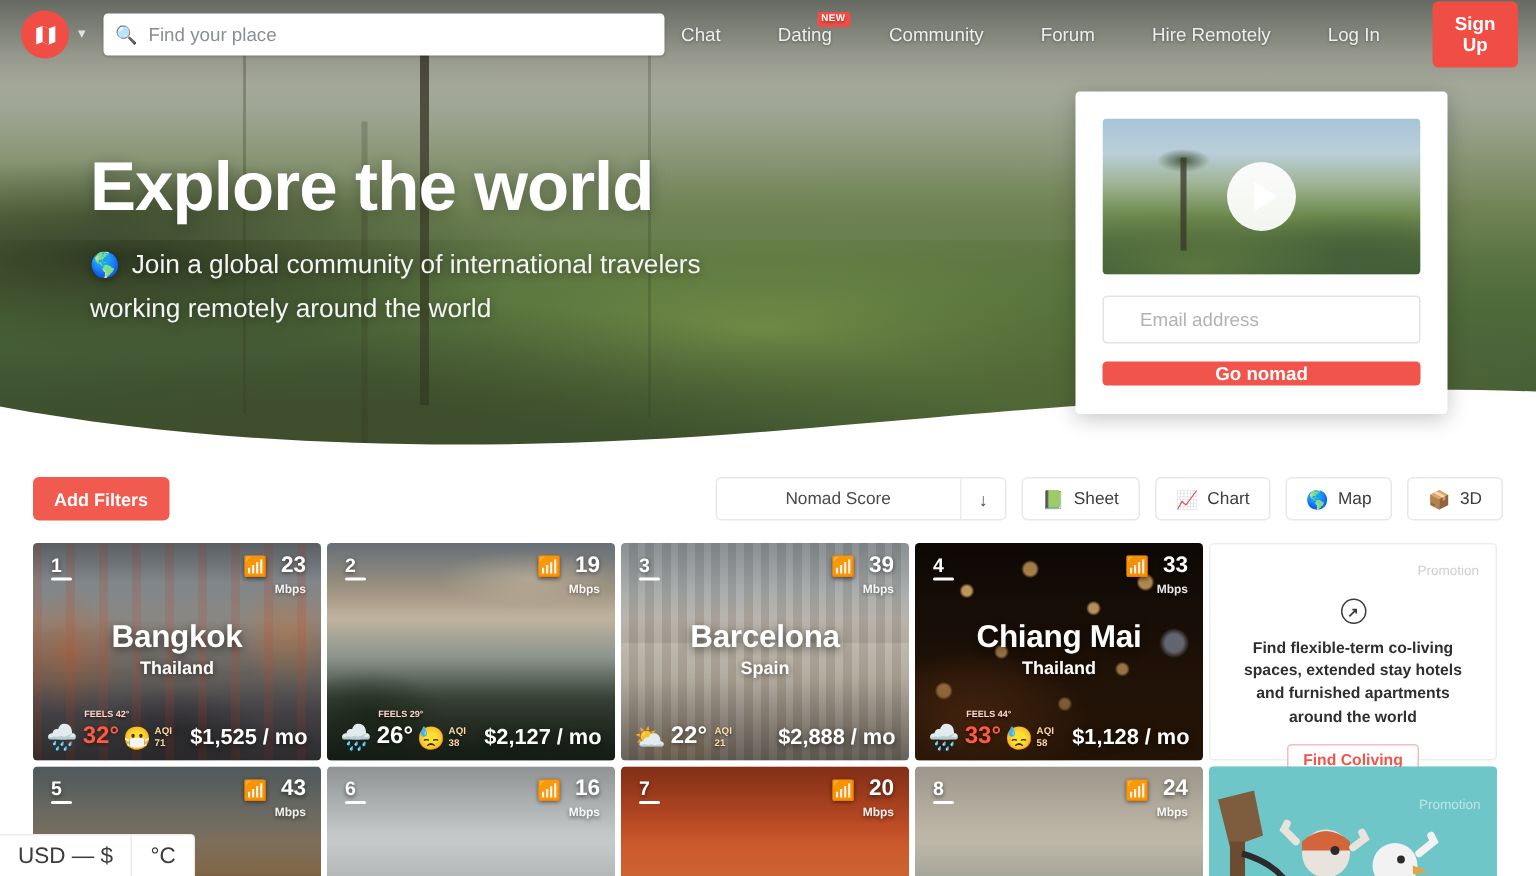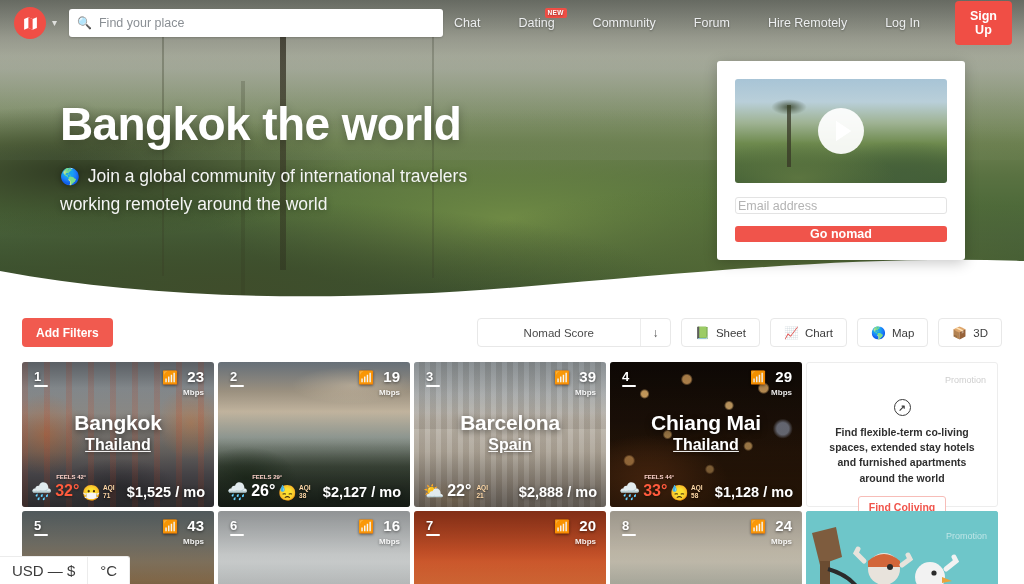--- a/index.html
+++ b/index.html
@@ -151,23 +151,23 @@
   }
   .play-tri {
     width: 0; height: 0; margin-left: 4px;
     border-left: 15px solid #fff;
     border-top: 10px solid transparent;
     border-bottom: 10px solid transparent;
     filter: drop-shadow(0 0 0 #fff);
     border-left-color: #ffffff;
   }
   .email-input {
-    margin-top: 14px; width: 100%; height: 17px;
+    margin-top: 14px; width: 100%; height: 32px;
     border: 1px solid #e3e3e3; border-radius: 3px;
-    padding: 0 2px; font-size: 12.5px; color: #444;
+    padding: 0 24px; font-size: 12.5px; color: #444;
     font-family: "Liberation Sans", sans-serif; outline: none;
   }
   .email-input::placeholder { color: #b3b3b3; }
   .go-nomad {
     margin-top: 12px; width: 100%; height: 16px;
     background: #f0544b; color: #fff; border: 0; border-radius: 3px;
     font-size: 12.5px; font-weight: bold; cursor: pointer;
     font-family: "Liberation Sans", sans-serif;
   }
 
@@ -241,23 +241,22 @@
   .speed-unit { font-size: 8px; font-weight: bold; opacity: .9; display: block; margin-top: 2px; }
   .city-block {
     position: absolute; left: 0; right: 0; top: 50%; transform: translateY(-56%);
     text-align: center; color: #fff;
   }
   .city-name {
     font-size: 21px; font-weight: bold; letter-spacing: -0.2px;
     text-shadow: 0 2px 6px rgba(0,0,0,.55);
   }
   .city-country {
-    font-size: 16px; font-weight: bold; margin-top: 1px;
+    font-size: 12px; font-weight: bold; margin-top: 1px;
     text-shadow: 0 1px 4px rgba(0,0,0,.6);
-    text-decoration: underline;
   }
   .card-bottom {
     position: absolute; left: 9px; right: 9px; bottom: 7px;
     display: flex; align-items: flex-end; justify-content: space-between;
   }
   .wx { display: flex; align-items: flex-end; gap: 3px; }
   .wx-ico { font-size: 17px; line-height: 1; }
   .temp-wrap { position: relative; color: #ff5b3d; padding-top: 8px; }
   .feels {
     position: absolute; top: 0; left: 1px; font-size: 6px; font-weight: bold;
@@ -374,21 +373,21 @@
         <span>Hire Remotely</span>
       </a>
       <a class="nav-link" href="#">
         <span>Log In</span>
       </a>
       <button class="signup-btn">Sign Up</button>
     </div>
   </div>
 
   <div class="hero-copy">
-    <div class="hero-title">Bangkok the world</div>
+    <div class="hero-title">Explore the world</div>
     <div class="hero-sub">
       <span class="globe-emoji">🌎</span>
       <span>Join a global community of international travelers</span><br>
       <span>working remotely around the world</span>
     </div>
   </div>
 
   <div class="signup-card">
     <div class="video-thumb">
       <div class="play-btn">
@@ -548,21 +547,21 @@
         radial-gradient(circle at 80% 18%, rgba(255,195,115,.8) 0 4px, rgba(0,0,0,0) 6px),
         radial-gradient(circle at 30% 50%, rgba(255,200,120,.6) 0 3px, rgba(0,0,0,0) 5px),
         radial-gradient(circle at 72% 58%, rgba(255,200,120,.6) 0 3px, rgba(0,0,0,0) 5px),
         radial-gradient(circle at 10% 68%, rgba(255,190,110,.55) 0 4px, rgba(0,0,0,0) 6px),
         radial-gradient(circle at 52% 74%, rgba(255,200,120,.5) 0 3px, rgba(0,0,0,0) 5px),
         radial-gradient(circle at 90% 46%, rgba(200,220,255,.45) 0 6px, rgba(0,0,0,0) 10px);"></div>
       <div class="card-shade"></div>
       <div class="rank">4</div>
       <div class="speed">
         <span class="wifi-ico">📶</span>
-        <span><span class="speed-num">29</span>
+        <span><span class="speed-num">33</span>
         <span class="speed-unit">Mbps</span></span>
       </div>
       <div class="city-block">
         <div class="city-name">Chiang Mai</div>
         <div class="city-country">Thailand</div>
       </div>
       <div class="card-bottom">
         <div class="wx">
           <span class="wx-ico">🌧️</span>
           <span class="temp-wrap">

